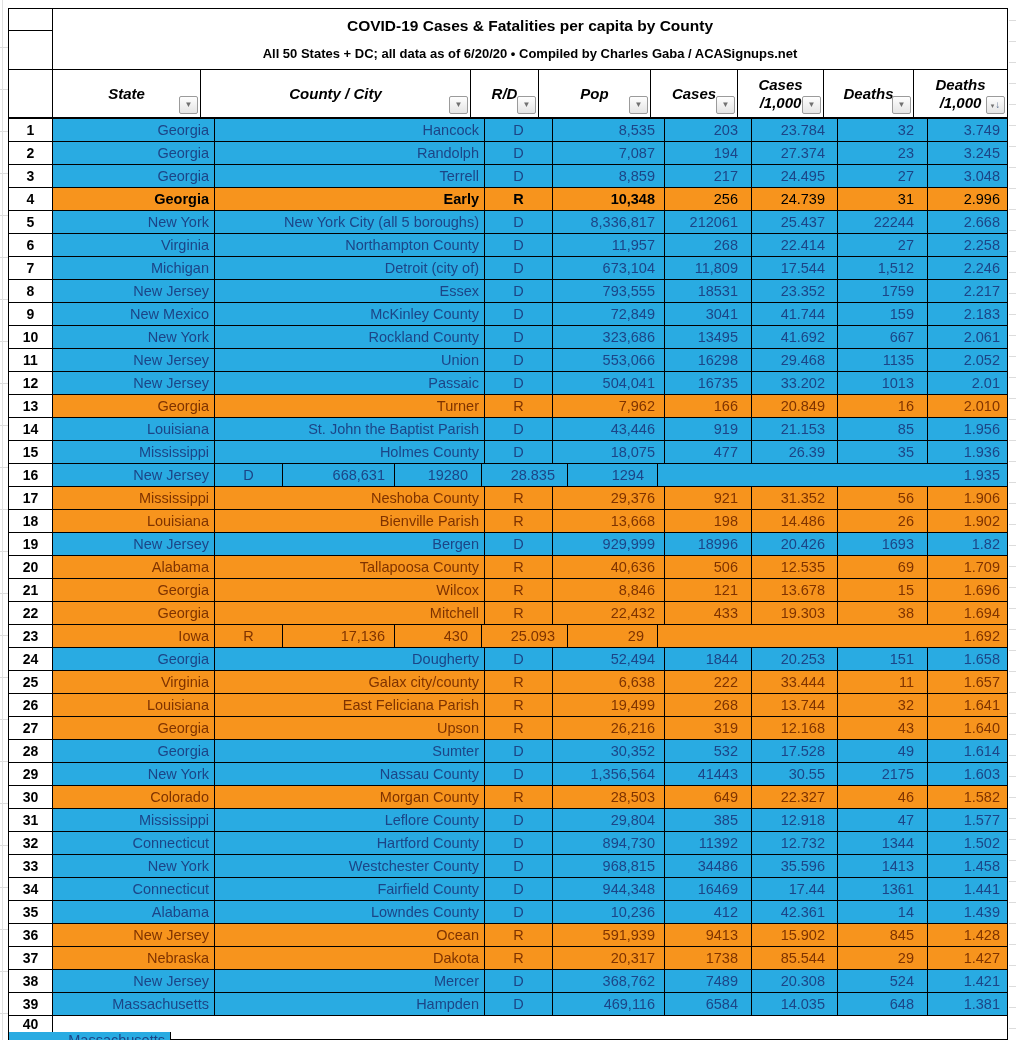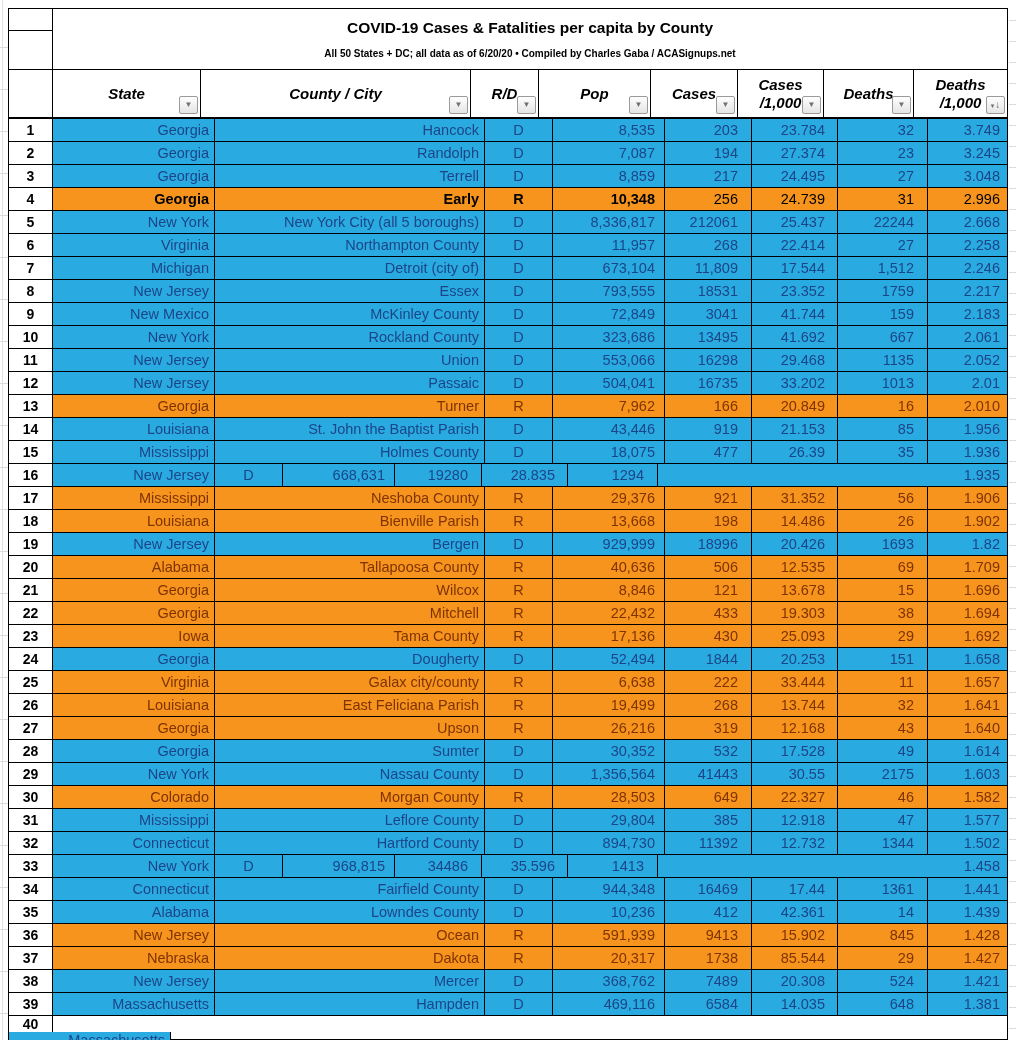--- a/index.html
+++ b/index.html
@@ -13,21 +13,21 @@
           background:repeating-linear-gradient(to bottom,transparent 0 20px,#dcdcdc 20px 21px);}
   .table-area{position:absolute;left:8px;top:8px;width:1000px;}
 
   
   .title-band{display:flex;height:62px;border:1px solid #000;border-bottom:1px solid #000;box-sizing:border-box;}
   .corner{width:44px;flex:none;border-right:1px solid #000;display:flex;flex-direction:column;box-sizing:border-box;}
   .corner-cell-1{height:22px;border-bottom:1px solid #000;box-sizing:border-box;}
   .corner-cell-2{flex:1;}
   .title-box{flex:1;display:flex;flex-direction:column;justify-content:center;align-items:center;gap:11px;}
   .title-line1{font-weight:bold;font-size:15.5px;color:#000;}
-  .title-line2{font-weight:bold;font-size:10px;color:#000;}
+  .title-line2{font-weight:bold;font-size:13px;color:#000;}
 
   
   .header-row{display:flex;height:49px;border-left:1px solid #000;border-right:1px solid #000;
               border-bottom:2px solid #000;box-sizing:border-box;background:#fff;font-style:italic;}
   .hcell{position:relative;border-right:1px solid #000;box-sizing:border-box;display:flex;
          flex-direction:column;justify-content:center;align-items:center;font-weight:bold;
          font-size:15px;color:#000;line-height:1.15;}
   .hcell:last-child{border-right:none;}
   .filter-btn{position:absolute;right:2px;bottom:3px;width:17px;height:16px;
               background:linear-gradient(#fefefe,#e4e4e4);border:1px solid #9b9b9b;border-radius:2px;
@@ -383,21 +383,20 @@
           <div class="cell c-rd">R</div>
           <div class="cell c-pop">22,432</div>
           <div class="cell c-cases">433</div>
           <div class="cell c-casesk">19.303</div>
           <div class="cell c-deaths">38</div>
           <div class="cell c-deathsk">1.694</div>
         </div>
         <div class="row r">
           <div class="cell c-num">23</div>
           <div class="cell c-state">Iowa</div>
-          <div class="cell c-county">Tama County</div>
           <div class="cell c-rd">R</div>
           <div class="cell c-pop">17,136</div>
           <div class="cell c-cases">430</div>
           <div class="cell c-casesk">25.093</div>
           <div class="cell c-deaths">29</div>
           <div class="cell c-deathsk">1.692</div>
         </div>
         <div class="row d">
           <div class="cell c-num">24</div>
           <div class="cell c-state">Georgia</div>
@@ -493,20 +492,21 @@
           <div class="cell c-rd">D</div>
           <div class="cell c-pop">894,730</div>
           <div class="cell c-cases">11392</div>
           <div class="cell c-casesk">12.732</div>
           <div class="cell c-deaths">1344</div>
           <div class="cell c-deathsk">1.502</div>
         </div>
         <div class="row d">
           <div class="cell c-num">33</div>
           <div class="cell c-state">New York</div>
+          <div class="cell c-county">Westchester County</div>
           <div class="cell c-rd">D</div>
           <div class="cell c-pop">968,815</div>
           <div class="cell c-cases">34486</div>
           <div class="cell c-casesk">35.596</div>
           <div class="cell c-deaths">1413</div>
           <div class="cell c-deathsk">1.458</div>
         </div>
         <div class="row d">
           <div class="cell c-num">34</div>
           <div class="cell c-state">Connecticut</div>

